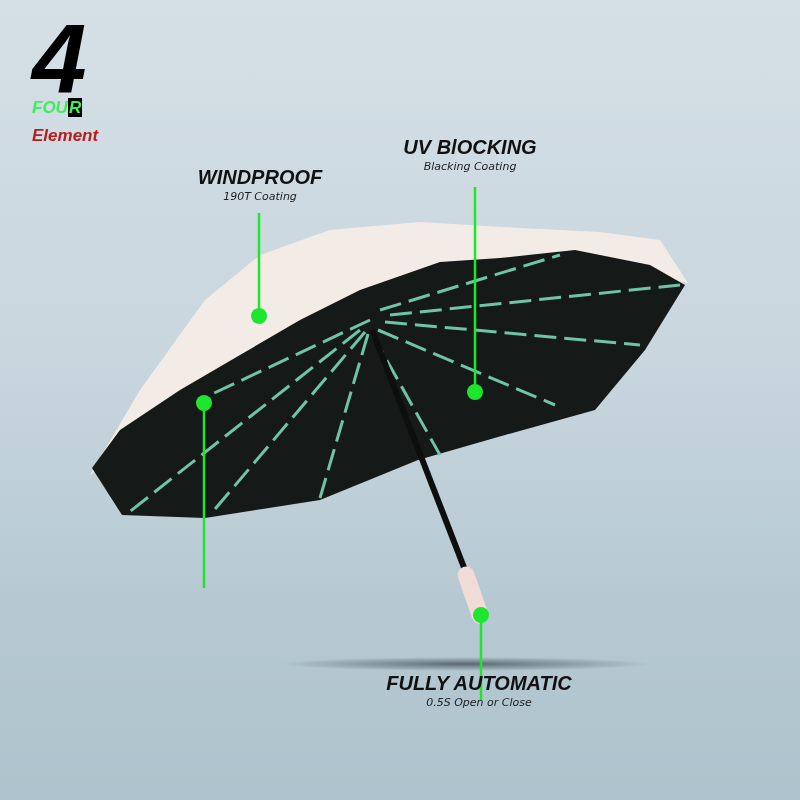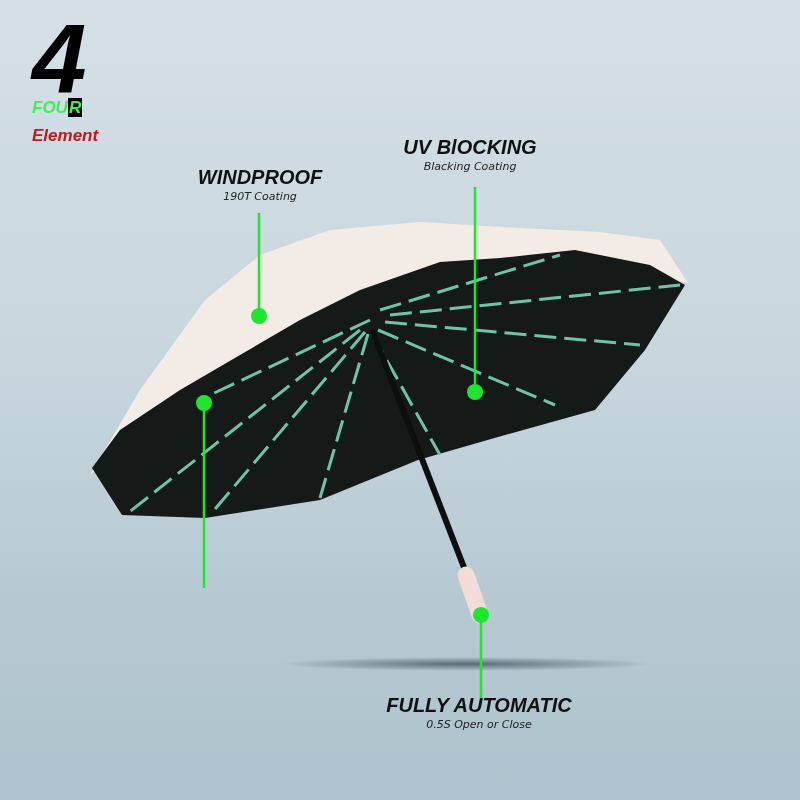--- a/index.html
+++ b/index.html
@@ -73,16 +73,16 @@
 <div class="feat" style="left:160px;top:166px;width:200px;">
   <div class="t">WINDPROOF</div>
   <div class="s">190T Coating</div>
 </div>
 <div class="feat" style="left:370px;top:136px;width:200px;">
   <div class="t">UV BlOCKING</div>
   <div class="s">Blacking Coating</div>
 </div>
 <div class="feat" style="left:104px;top:602px;width:200px;">
 </div>
-<div class="feat" style="left:369px;top:694px;width:220px;text-align:center;">
+<div class="feat" style="left:369px;top:672px;width:220px;text-align:center;">
   <div class="t">FULLY AUTOMATIC</div>
   <div class="s">0.5S Open or Close</div>
 </div>
 
 </body></html>

